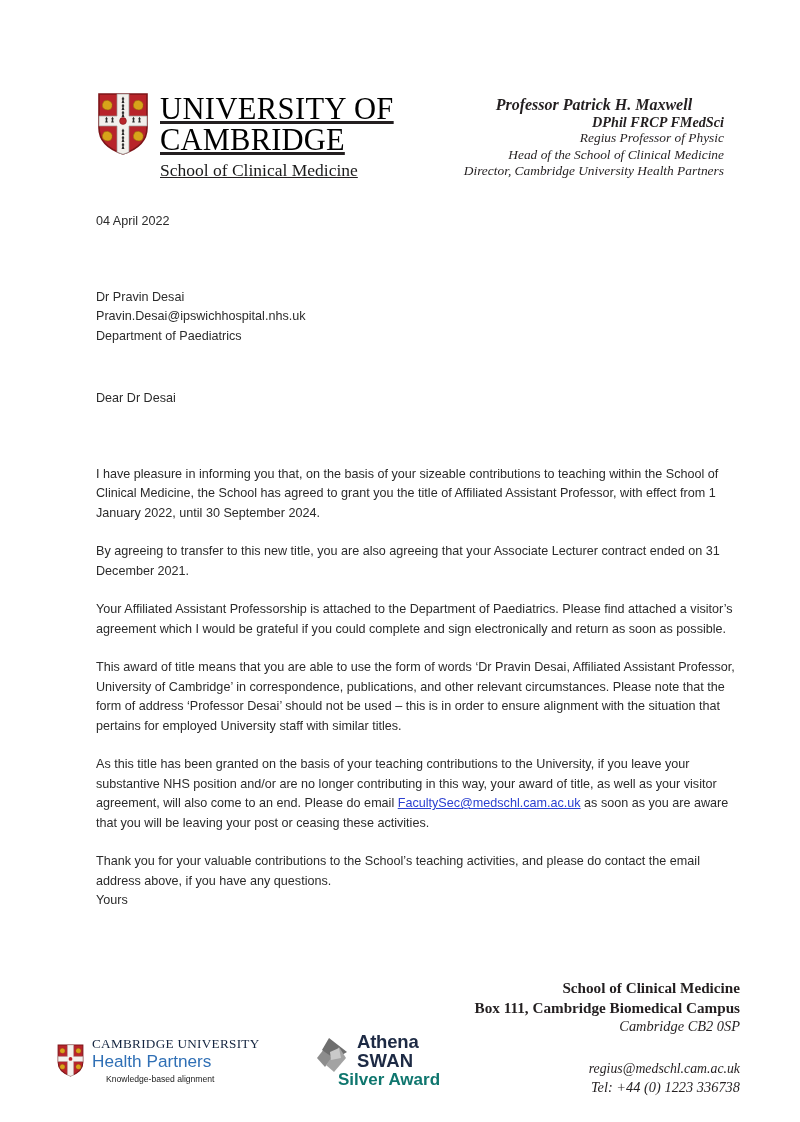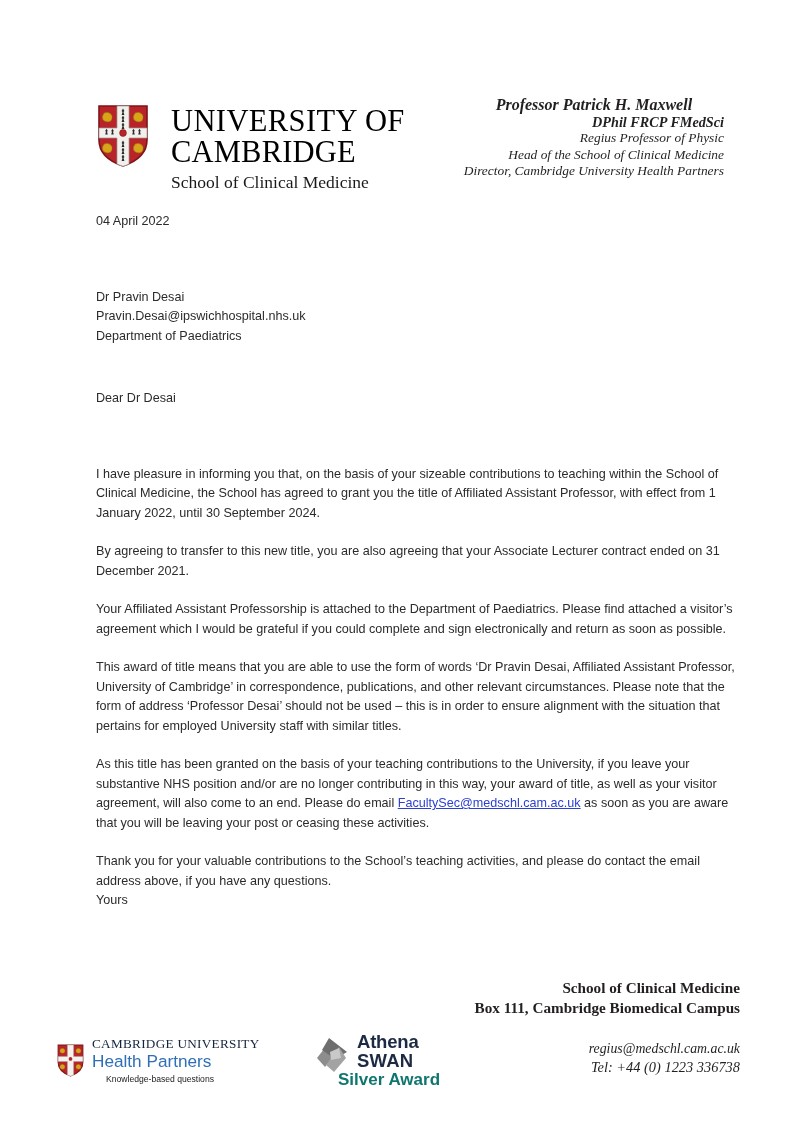--- a/index.html
+++ b/index.html
@@ -27,24 +27,25 @@
     position: absolute;
     top: 88px;
     left: 97px;
     right: 60px;
     height: 105px;
   }
 
   .brand {
     position: absolute;
     left: 0;
-    top: 16px;
+    top: 4px;
     display: flex;
     align-items: flex-start;
-    gap: 22px;
+    gap: 11px;
+    text-decoration: underline;
   }
 
   .crest {
     width: 52px;
     height: 64px;
     position: relative;
     flex: none;
   }
   .crest svg { display: block; width: 52px; height: 64px; }
 
@@ -304,20 +305,21 @@
 
     <div class="para-gap"></div>
     <p class="body-para">Thank you for your valuable contributions to the School’s teaching activities, and please do contact the email address above, if you have any questions.</p>
 
     <div class="yours">Yours</div>
   </div>
 
   <div class="footer-address">
     <div class="fa-bold">School of Clinical Medicine</div>
     <div class="fa-bold">Box 111, Cambridge Biomedical Campus</div>
+    <div class="fa-italic">Cambridge CB2 0SP</div>
     <div class="fa-contact">regius@medschl.cam.ac.uk</div>
     <div class="fa-italic">Tel: +44 (0) 1223 336738</div>
   </div>
 
   <div class="cuhp-logo">
     <div class="cuhp-crest">
       <svg viewBox="0 0 52 64" xmlns="http://www.w3.org/2000/svg">
         <path d="M2 2 H50 V36 C50 50 38 58 26 62 C14 58 2 50 2 36 Z" fill="#b8242a" stroke="#7d1418" stroke-width="2"></path>
         <path d="M20 2 H32 V24 H50 V34 H32 V60 C30 61 28 61.6 26 62.2 C24 61.6 22 61 20 60 V34 H2 V24 H20 Z" fill="#f4f2ee" stroke="#a6a6a2" stroke-width="0.8"></path>
         <g fill="#d8a41a" stroke="#8a6208" stroke-width="0.6">
@@ -325,21 +327,21 @@
           <path d="M38 9 q4-2 7 1 q2 2 1 5 q-1 3-4 3 q-3 0-5-2 q-2-3 1-7 Z"></path>
           <path d="M7 40 q4-2 7 1 q2 2 1 5 q-1 3-4 3 q-3 0-5-2 q-2-3 1-7 Z"></path>
           <path d="M38 40 q4-2 7 1 q2 2 1 5 q-1 3-4 3 q-3 0-5-2 q-2-3 1-7 Z"></path>
         </g>
         <circle cx="26" cy="29" r="3.6" fill="#b8242a"></circle>
       </svg>
     </div>
     <div class="cuhp-text">
       <div class="cuhp-l1">CAMBRIDGE UNIVERSITY</div>
       <div class="cuhp-l2">Health Partners</div>
-      <div class="cuhp-l3">Knowledge-based questions</div>
+      <div class="cuhp-l3">Knowledge-based alignment</div>
     </div>
   </div>
 
   <div class="athena-logo">
     <div class="athena-mark">
       <svg viewBox="0 0 46 42" xmlns="http://www.w3.org/2000/svg">
         <path d="M4 24 L18 6 L25 16 L12 33 Z" fill="#8d8d8d"></path>
         <path d="M16 4 L34 18 L22 25 L9 16 Z" fill="#6e6e6e"></path>
         <path d="M13 31 L26 13 L33 24 L21 38 Z" fill="#a3a3a3"></path>
         <path d="M17 18 L26 14 L28 24 L18 26 Z" fill="#c9c9c9"></path>

